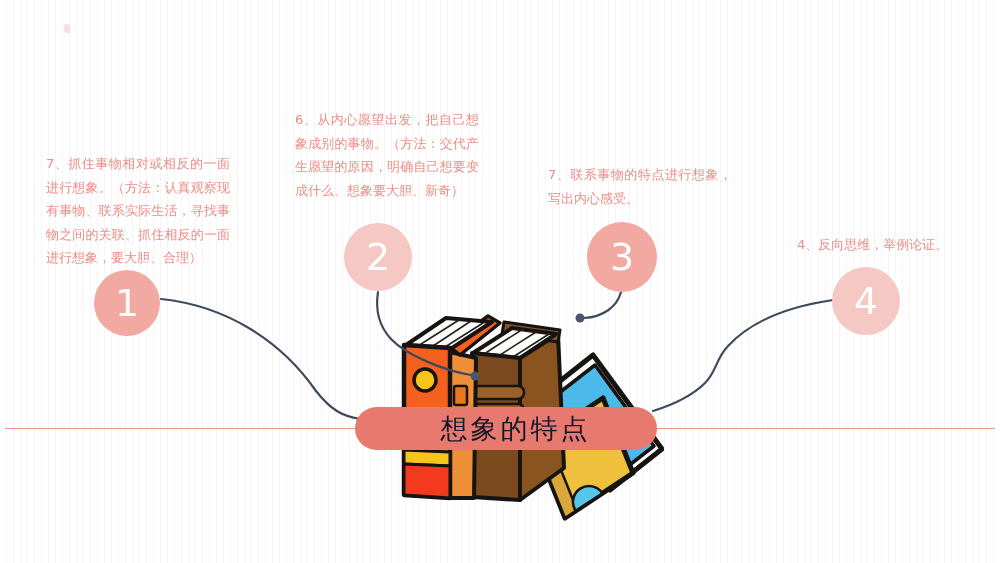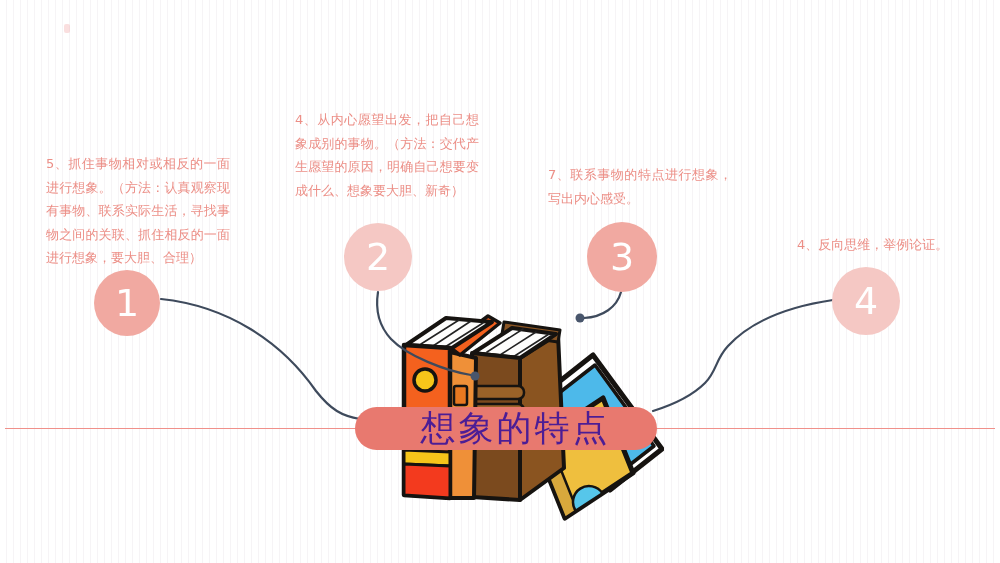--- a/index.html
+++ b/index.html
@@ -26,21 +26,21 @@
   }
   .c-salmon{background:#F1A9A1;}
   .c-light{background:#F5C8C4;}
   #banner{
     left:355px;top:407px;width:302px;height:43px;
     background:#E8796F;border-radius:21.5px;
     display:flex;align-items:center;justify-content:center;
     z-index:6;
   }
   #banner .title{
-    color:#4c1d95;font-size:35px;letter-spacing:3px;padding-left:3px;margin-left:16px;
+    color:#0f172a;font-size:27px;letter-spacing:3px;padding-left:3px;margin-left:16px;
   }
   #divider{
     left:5px;top:428px;width:990px;height:1px;
     background:#F0908A;z-index:4;
   }
   #connectors{left:0;top:0;z-index:3;pointer-events:none;}
   #books{left:388px;top:300px;z-index:2;}
   #watermark-dot{
     left:64px;top:24px;width:6px;height:9px;border-radius:2px;
     background:rgba(238,150,148,0.3);
@@ -52,22 +52,22 @@
   #circle1{left:94px;top:270px;width:66px;height:66px;z-index:5;}
   #circle2{left:344px;top:223px;width:68px;height:68px;z-index:5;}
   #circle3{left:587px;top:222px;width:70px;height:70px;z-index:5;}
   #circle4{left:832px;top:267px;width:68px;height:68px;z-index:5;}
 </style>
 </head>
 <body>
 
 <div class="abs" id="watermark-dot"></div>
 
-<div class="abs point-text" id="pt1">5、抓住事物相对或相反的一面进行想象。（方法：认真观察现有事物、联系实际生活，寻找事物之间的关联、抓住相反的一面进行想象，要大胆、合理）</div>
-<div class="abs point-text" id="pt2">4、从内心愿望出发，把自己想象成别的事物。（方法：交代产生愿望的原因，明确自己想要变成什么、想象要大胆、新奇）</div>
+<div class="abs point-text" id="pt1">7、抓住事物相对或相反的一面进行想象。（方法：认真观察现有事物、联系实际生活，寻找事物之间的关联、抓住相反的一面进行想象，要大胆、合理）</div>
+<div class="abs point-text" id="pt2">6、从内心愿望出发，把自己想象成别的事物。（方法：交代产生愿望的原因，明确自己想要变成什么、想象要大胆、新奇）</div>
 <div class="abs point-text" id="pt3">7、联系事物的特点进行想象，写出内心感受。</div>
 <div class="abs point-text" id="pt4">4、反向思维，举例论证。</div>
 
 <svg class="abs" id="books" width="276" height="222" viewBox="0 0 276 222">
   <g stroke="#161310" stroke-linejoin="round" stroke-linecap="round">
 
     <g>
       <polygon points="205,55 153,96 222,190 274,149" fill="#FFFFFF" stroke-width="5"></polygon>
       <polygon points="207,65 162,100 221,181 266,146" fill="#4DB9EA" stroke-width="3.5"></polygon>
     </g>

